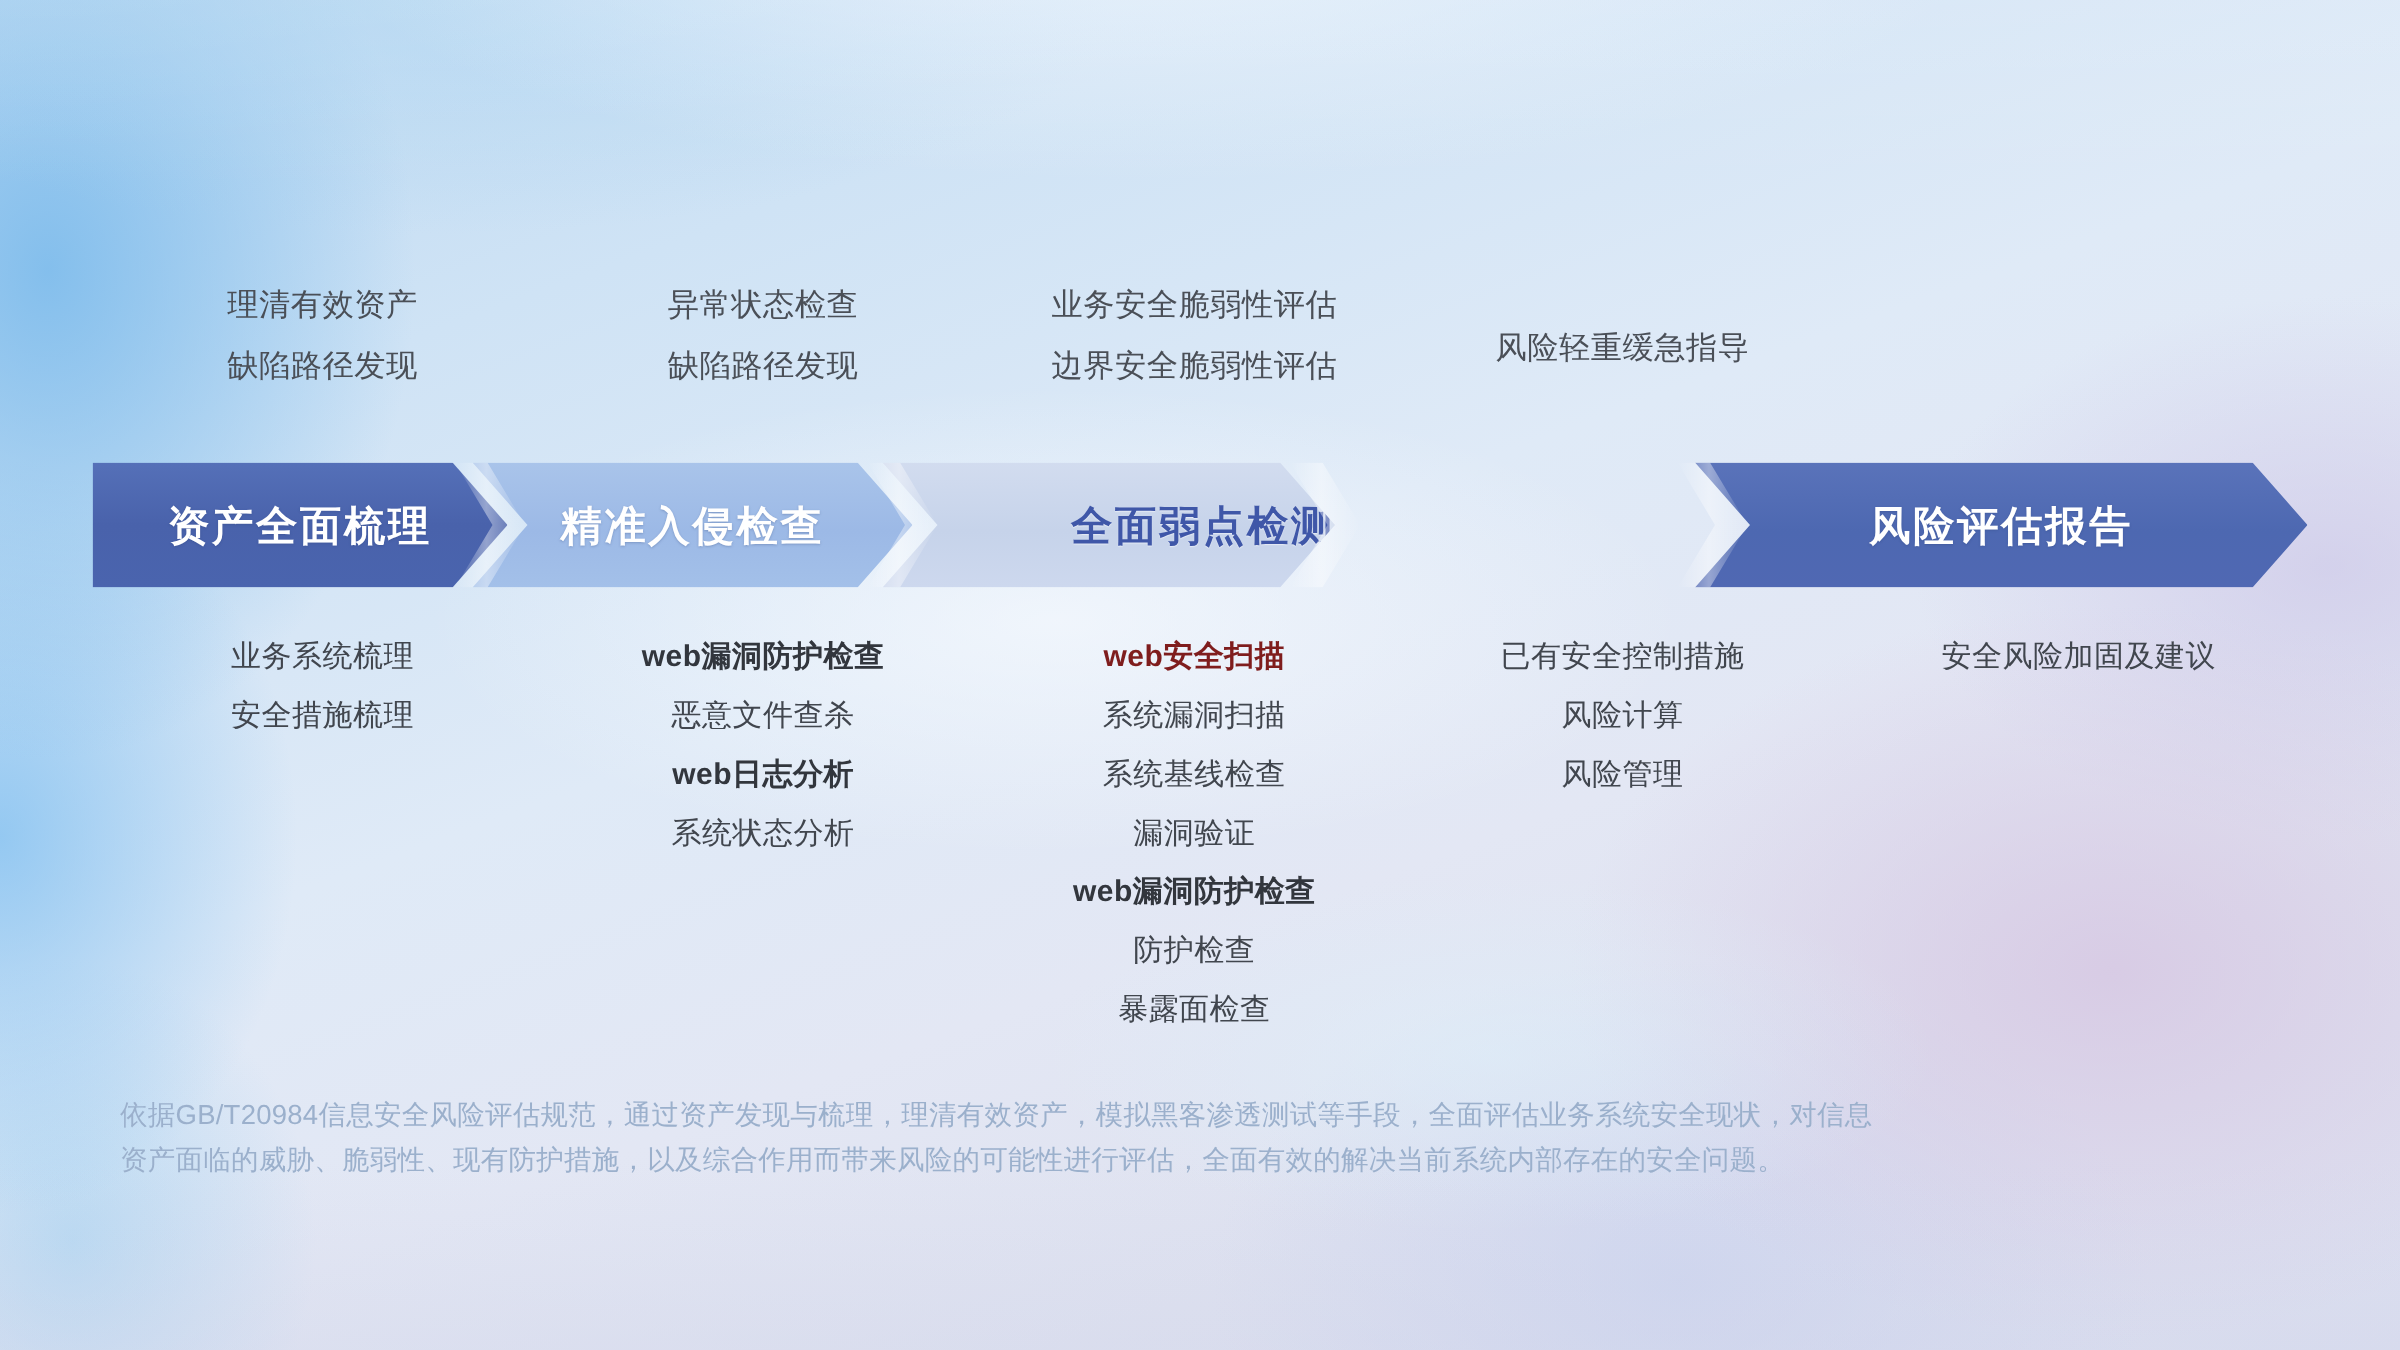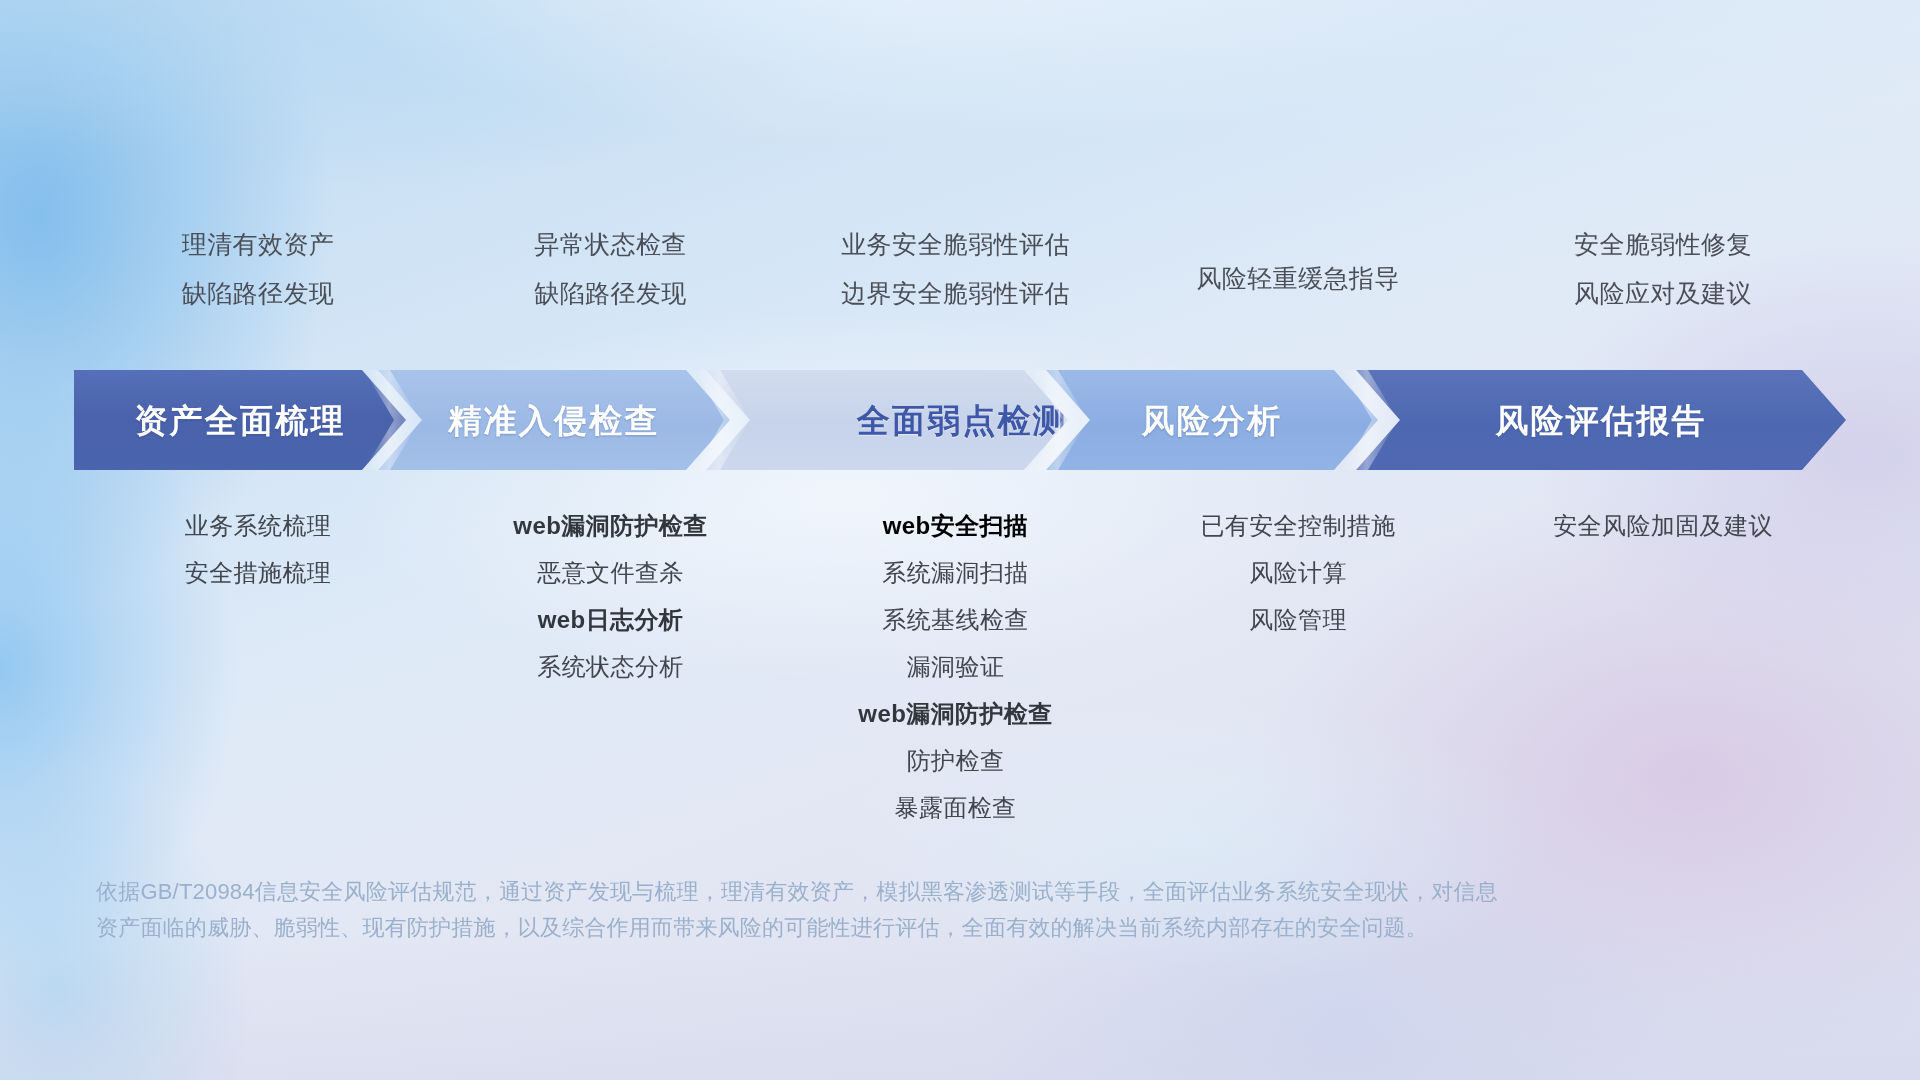--- a/index.html
+++ b/index.html
@@ -146,44 +146,37 @@
 
     <div class="col c3">
       <div class="tline">业务安全脆弱性评估</div>
       <div class="tline">边界安全脆弱性评估</div>
     </div>
 
     <div class="col c4">
       <div class="tline">风险轻重缓急指导</div>
     </div>
 
-    <div class="col c5">
-      <div class="tline">安全脆弱性修复</div>
-      <div class="tline">风险应对及建议</div>
-    </div>
 
   </div>
 
   <div class="banner">
 
     <div class="seg first" id="seg1">
       <span class="seg-label lw">资产全面梳理</span>
     </div>
 
     <div class="seg" id="seg2">
       <span class="seg-label lw">精准入侵检查</span>
     </div>
 
     <div class="seg" id="seg3">
       <span class="seg-label ld">全面弱点检测</span>
     </div>
 
-    <div class="seg" id="seg4">
-      <span class="seg-label lw">风险分析</span>
-    </div>
 
     <div class="seg" id="seg5">
       <span class="seg-label lw">风险评估报告</span>
     </div>
 
     <div class="sheen" id="sh1"></div>
     <div class="sheen" id="sh2"></div>
     <div class="sheen" id="sh3"></div>
     <div class="sheen" id="sh4"></div>
   </div>
@@ -196,21 +189,21 @@
     </div>
 
     <div class="col c2">
       <div class="bline" style="font-weight:700;color:#32363d;">web漏洞防护检查</div>
       <div class="bline">恶意文件查杀</div>
       <div class="bline" style="font-weight:700;color:#32363d;">web日志分析</div>
       <div class="bline">系统状态分析</div>
     </div>
 
     <div class="col c3">
-      <div class="bline" style="font-weight:700;color:#000000;text-align:right;">web安全扫描</div>
+      <div class="bline" style="font-weight:700;color:#7f1d1d;text-align:right;">web安全扫描</div>
       <div class="bline">系统漏洞扫描</div>
       <div class="bline">系统基线检查</div>
       <div class="bline">漏洞验证</div>
       <div class="bline" style="font-weight:700;color:#32363d;">web漏洞防护检查</div>
       <div class="bline">防护检查</div>
       <div class="bline">暴露面检查</div>
     </div>
 
     <div class="col c4">
       <div class="bline">已有安全控制措施</div>

